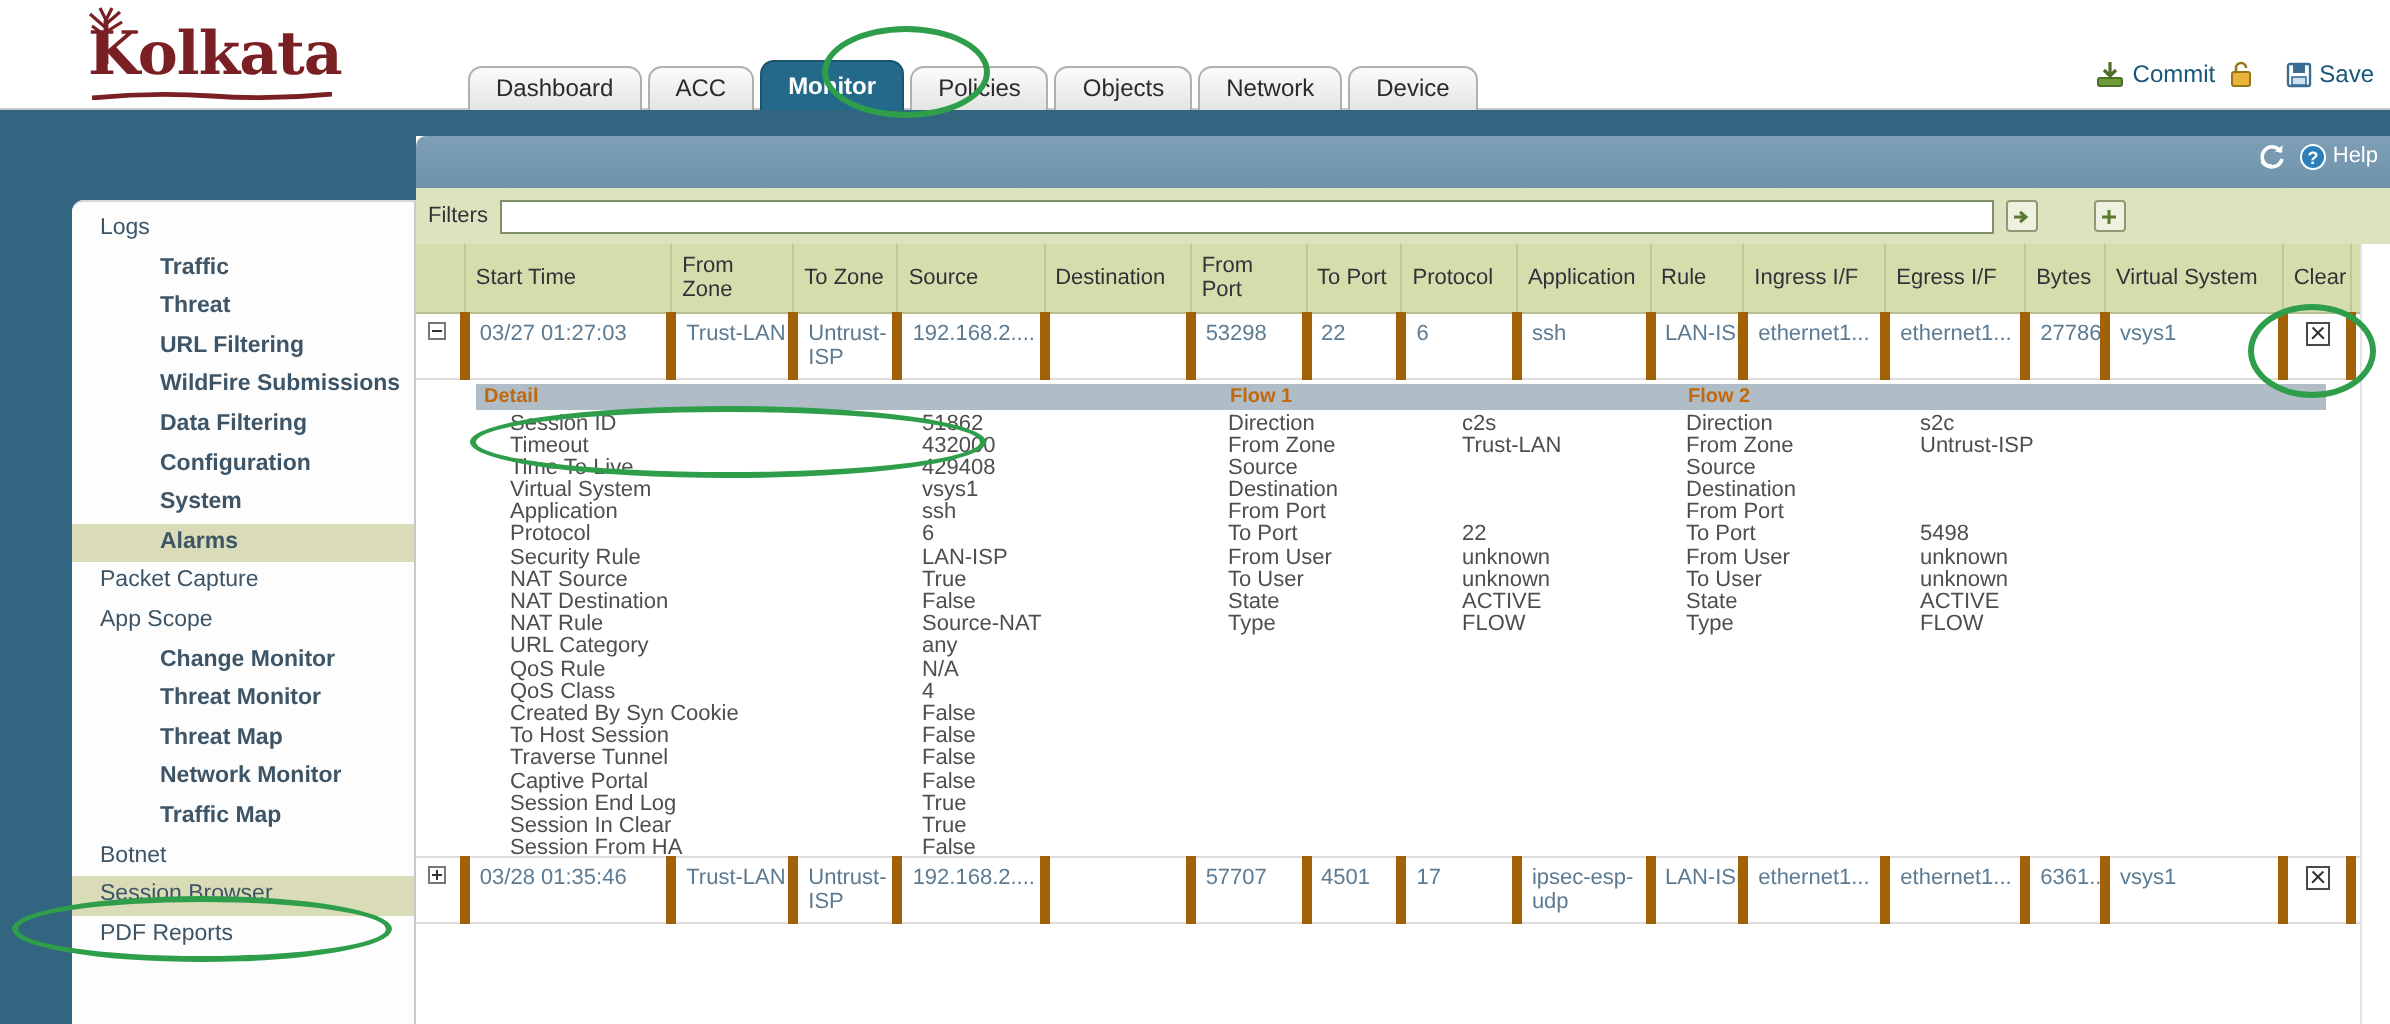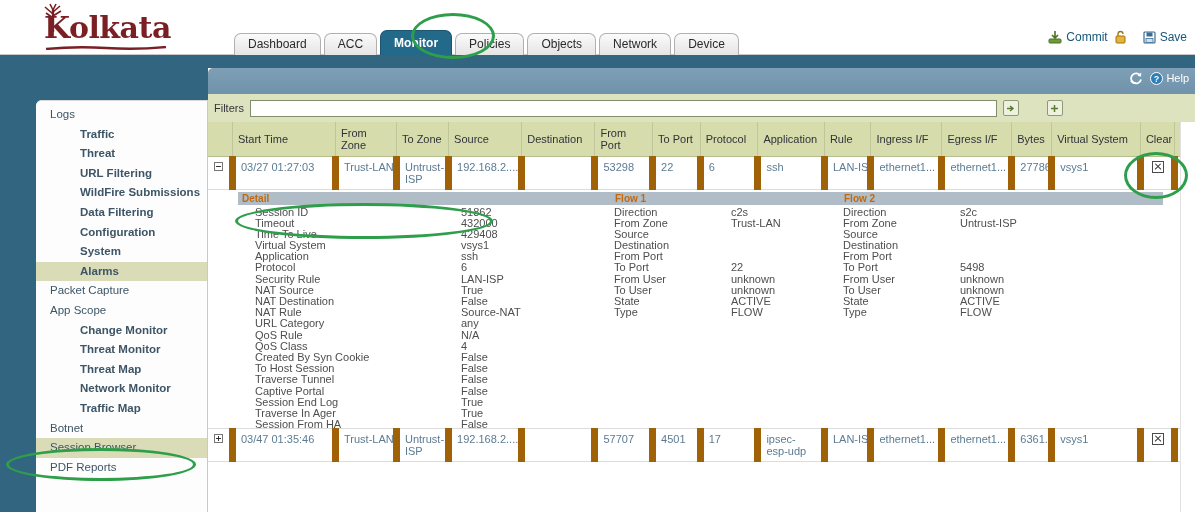--- a/index.html
+++ b/index.html
@@ -148,21 +148,21 @@
   table.sess { border-collapse: collapse; width: 987px; table-layout: fixed; }
   table.sess th {
     background: #d7dcad;
     border-right: 1px solid #bfc79a;
     border-bottom: 1px solid #b6bf8f;
     font-size: 11px; font-weight: normal; color: #2f3338;
     text-align: left; padding: 4px 5px; vertical-align: middle;
     height: 34px;
   }
   table.sess td {
-    border-right: 7px solid #a16207;
+    border-right: 5px solid #a16207;
     border-bottom: 1px solid #dcdcdc;
     font-size: 11px; color: #5c7b92;
     padding: 4px 5px; vertical-align: top;
     white-space: nowrap; overflow: hidden;
   }
   td.c-dark { color: #3f3f3f; }
   td.expander {
     text-align: center; vertical-align: top; padding-top: 5px;
     border-right: 1px solid #e2e2e2;
   }
@@ -422,21 +422,21 @@
                     <div class="drow"><span class="dlabel" style="width: 186px;">NAT Destination</span><span class="dval">False</span></div>
                     <div class="drow"><span class="dlabel" style="width: 186px;">NAT Rule</span><span class="dval">Source-NAT</span></div>
                     <div class="drow"><span class="dlabel" style="width: 186px;">URL Category</span><span class="dval">any</span></div>
                     <div class="drow"><span class="dlabel" style="width: 186px;">QoS Rule</span><span class="dval">N/A</span></div>
                     <div class="drow"><span class="dlabel" style="width: 186px;">QoS Class</span><span class="dval">4</span></div>
                     <div class="drow"><span class="dlabel" style="width: 186px;">Created By Syn Cookie</span><span class="dval">False</span></div>
                     <div class="drow"><span class="dlabel" style="width: 186px;">To Host Session</span><span class="dval">False</span></div>
                     <div class="drow"><span class="dlabel" style="width: 186px;">Traverse Tunnel</span><span class="dval">False</span></div>
                     <div class="drow"><span class="dlabel" style="width: 186px;">Captive Portal</span><span class="dval">False</span></div>
                     <div class="drow"><span class="dlabel" style="width: 186px;">Session End Log</span><span class="dval">True</span></div>
-                    <div class="drow"><span class="dlabel" style="width: 186px;">Traverse In Ager</span><span class="dval">True</span></div>
+                    <div class="drow"><span class="dlabel" style="width: 186px;">Session In Clear</span><span class="dval">True</span></div>
                     <div class="drow"><span class="dlabel" style="width: 186px;">Session From HA</span><span class="dval">False</span></div>
                   </div>
                   <div class="dcol" style="left: 406px;">
                     <div class="drow"><span class="dlabel" style="width: 97px;">Direction</span><span class="dval">c2s</span></div>
                     <div class="drow"><span class="dlabel" style="width: 97px;">From Zone</span><span class="dval">Trust-LAN</span></div>
                     <div class="drow"><span class="dlabel" style="width: 97px;">Source</span><span class="dval"></span></div>
                     <div class="drow"><span class="dlabel" style="width: 97px;">Destination</span><span class="dval"></span></div>
                     <div class="drow"><span class="dlabel" style="width: 97px;">From Port</span><span class="dval">53298</span></div>
                     <div class="drow"><span class="dlabel" style="width: 97px;">To Port</span><span class="dval">22</span></div>
                     <div class="drow"><span class="dlabel" style="width: 97px;">From User</span><span class="dval">unknown</span></div>
@@ -456,21 +456,21 @@
                     <div class="drow"><span class="dlabel" style="width: 97px;">State</span><span class="dval">ACTIVE</span></div>
                     <div class="drow"><span class="dlabel" style="width: 97px;">Type</span><span class="dval">FLOW</span></div>
                   </div>
                   <div class="redact" style="left: 503px; top: 48px; width: 90px; height: 22px;"></div>
                   <div class="redact" style="left: 732px; top: 48px; width: 90px; height: 22px;"></div>
                 </div>
               </td>
             </tr>
             <tr>
               <td class="expander"><span class="exp-box plus"></span></td>
-              <td>03/47 01:35:46</td>
+              <td>03/28 01:35:46</td>
               <td>Trust-LAN</td>
               <td style="white-space: normal;">Untrust-ISP</td>
               <td>192.168.2....</td>
               <td></td>
               <td>57707</td>
               <td>4501</td>
               <td>17</td>
               <td style="white-space: normal;">ipsec-esp-udp</td>
               <td>LAN-ISP</td>
               <td>ethernet1...</td>

